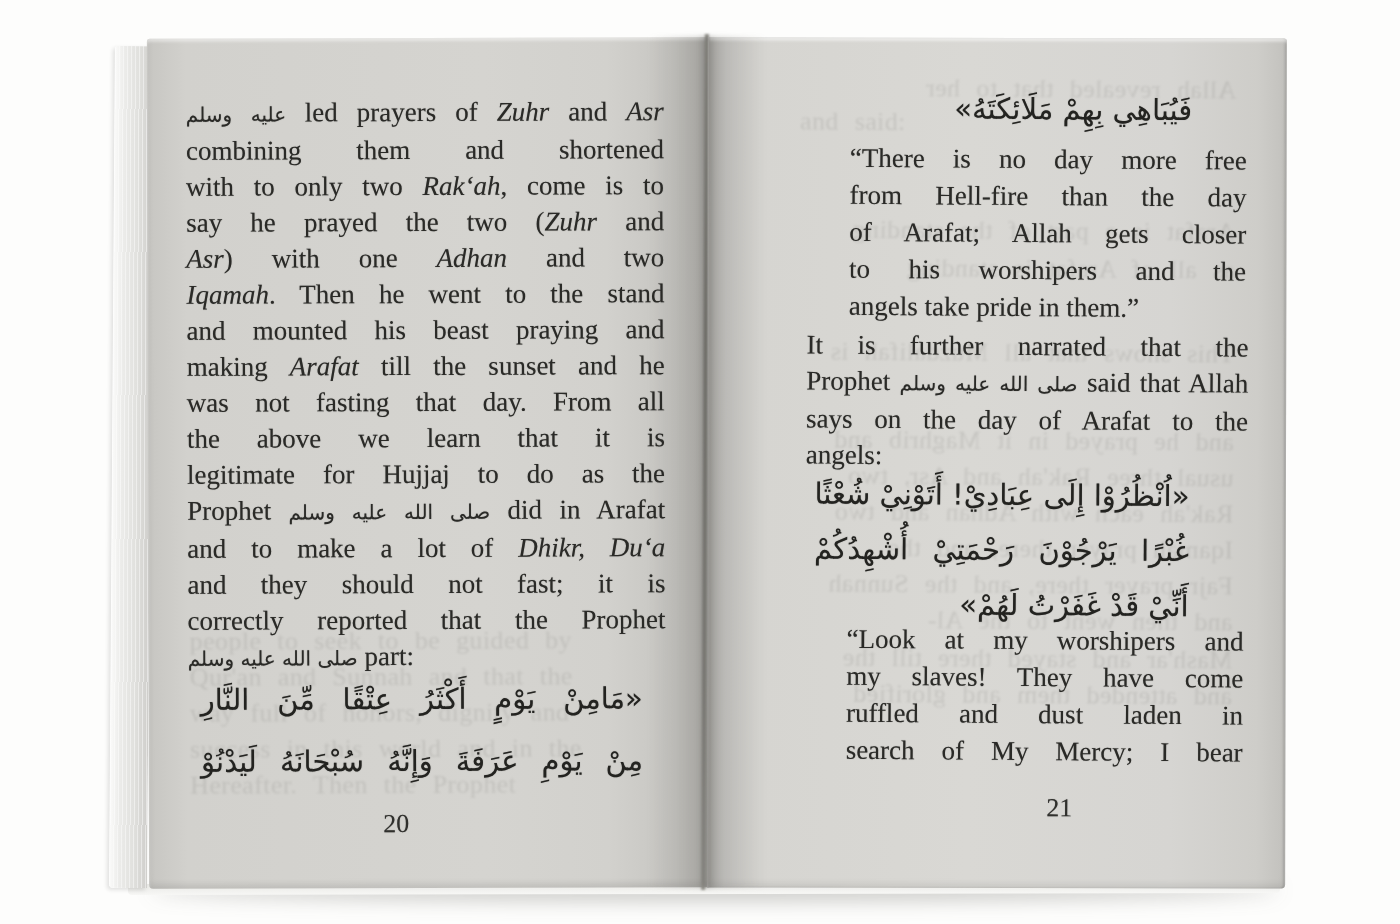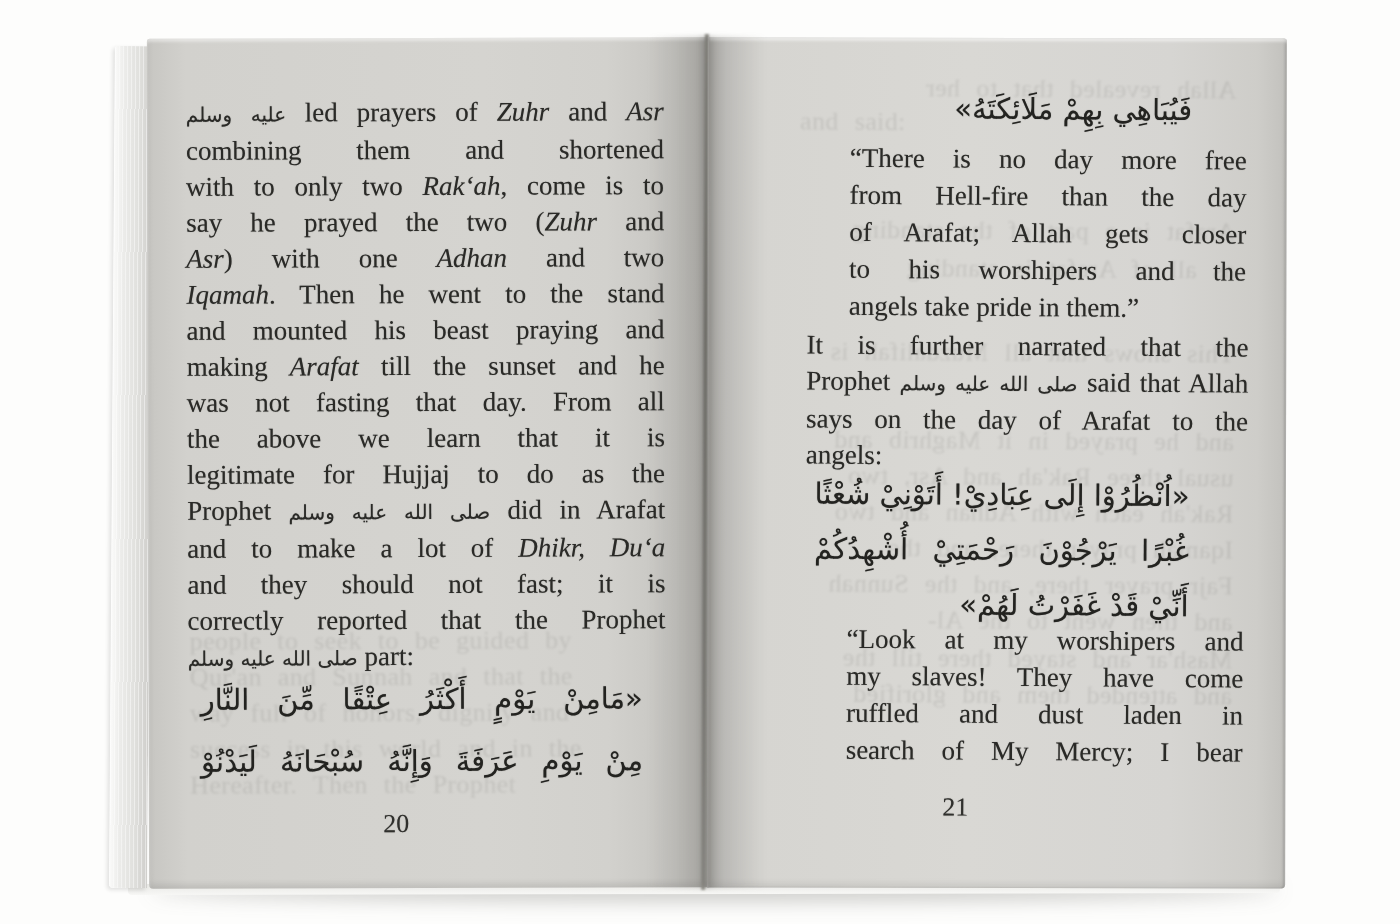--- a/index.html
+++ b/index.html
@@ -50,21 +50,21 @@
 
   .lp-text{left:187px;top:94px;width:478px;}
   .lp-arabic{left:200px;top:668px;width:442px;font-size:29px;line-height:62px;}
   .lp-num{left:330px;top:806px;width:130px;text-align:center;font-size:26px;color:#30302d;}
 
   .rp-artop{left:815px;top:88px;width:375px;font-size:29px;line-height:42px;}
   .rp-quote1{left:848px;top:141px;width:397px;line-height:37px;}
   .rp-para{left:806px;top:328px;width:442px;}
   .rp-arabic{left:815px;top:468px;width:375px;font-size:29px;line-height:55px;}
   .rp-quote2{left:848px;top:622px;width:397px;line-height:37px;}
-  .rp-num{left:945px;top:790px;width:130px;text-align:left;font-size:26px;color:#30302d;}
+  .rp-num{left:945px;top:790px;width:130px;text-align:right;font-size:26px;color:#30302d;}
 
   
   .ghost{position:absolute;font-size:26px;line-height:34px;color:#5f5e5a;opacity:.15;
       filter:blur(.8px);white-space:nowrap;word-spacing:9px;letter-spacing:.4px;}
   .gl{left:189px;width:470px;}
   .gr{left:798px;width:436px;}
   .mir{transform:scaleX(-1);}
 </style>
 </head>
 <body>

